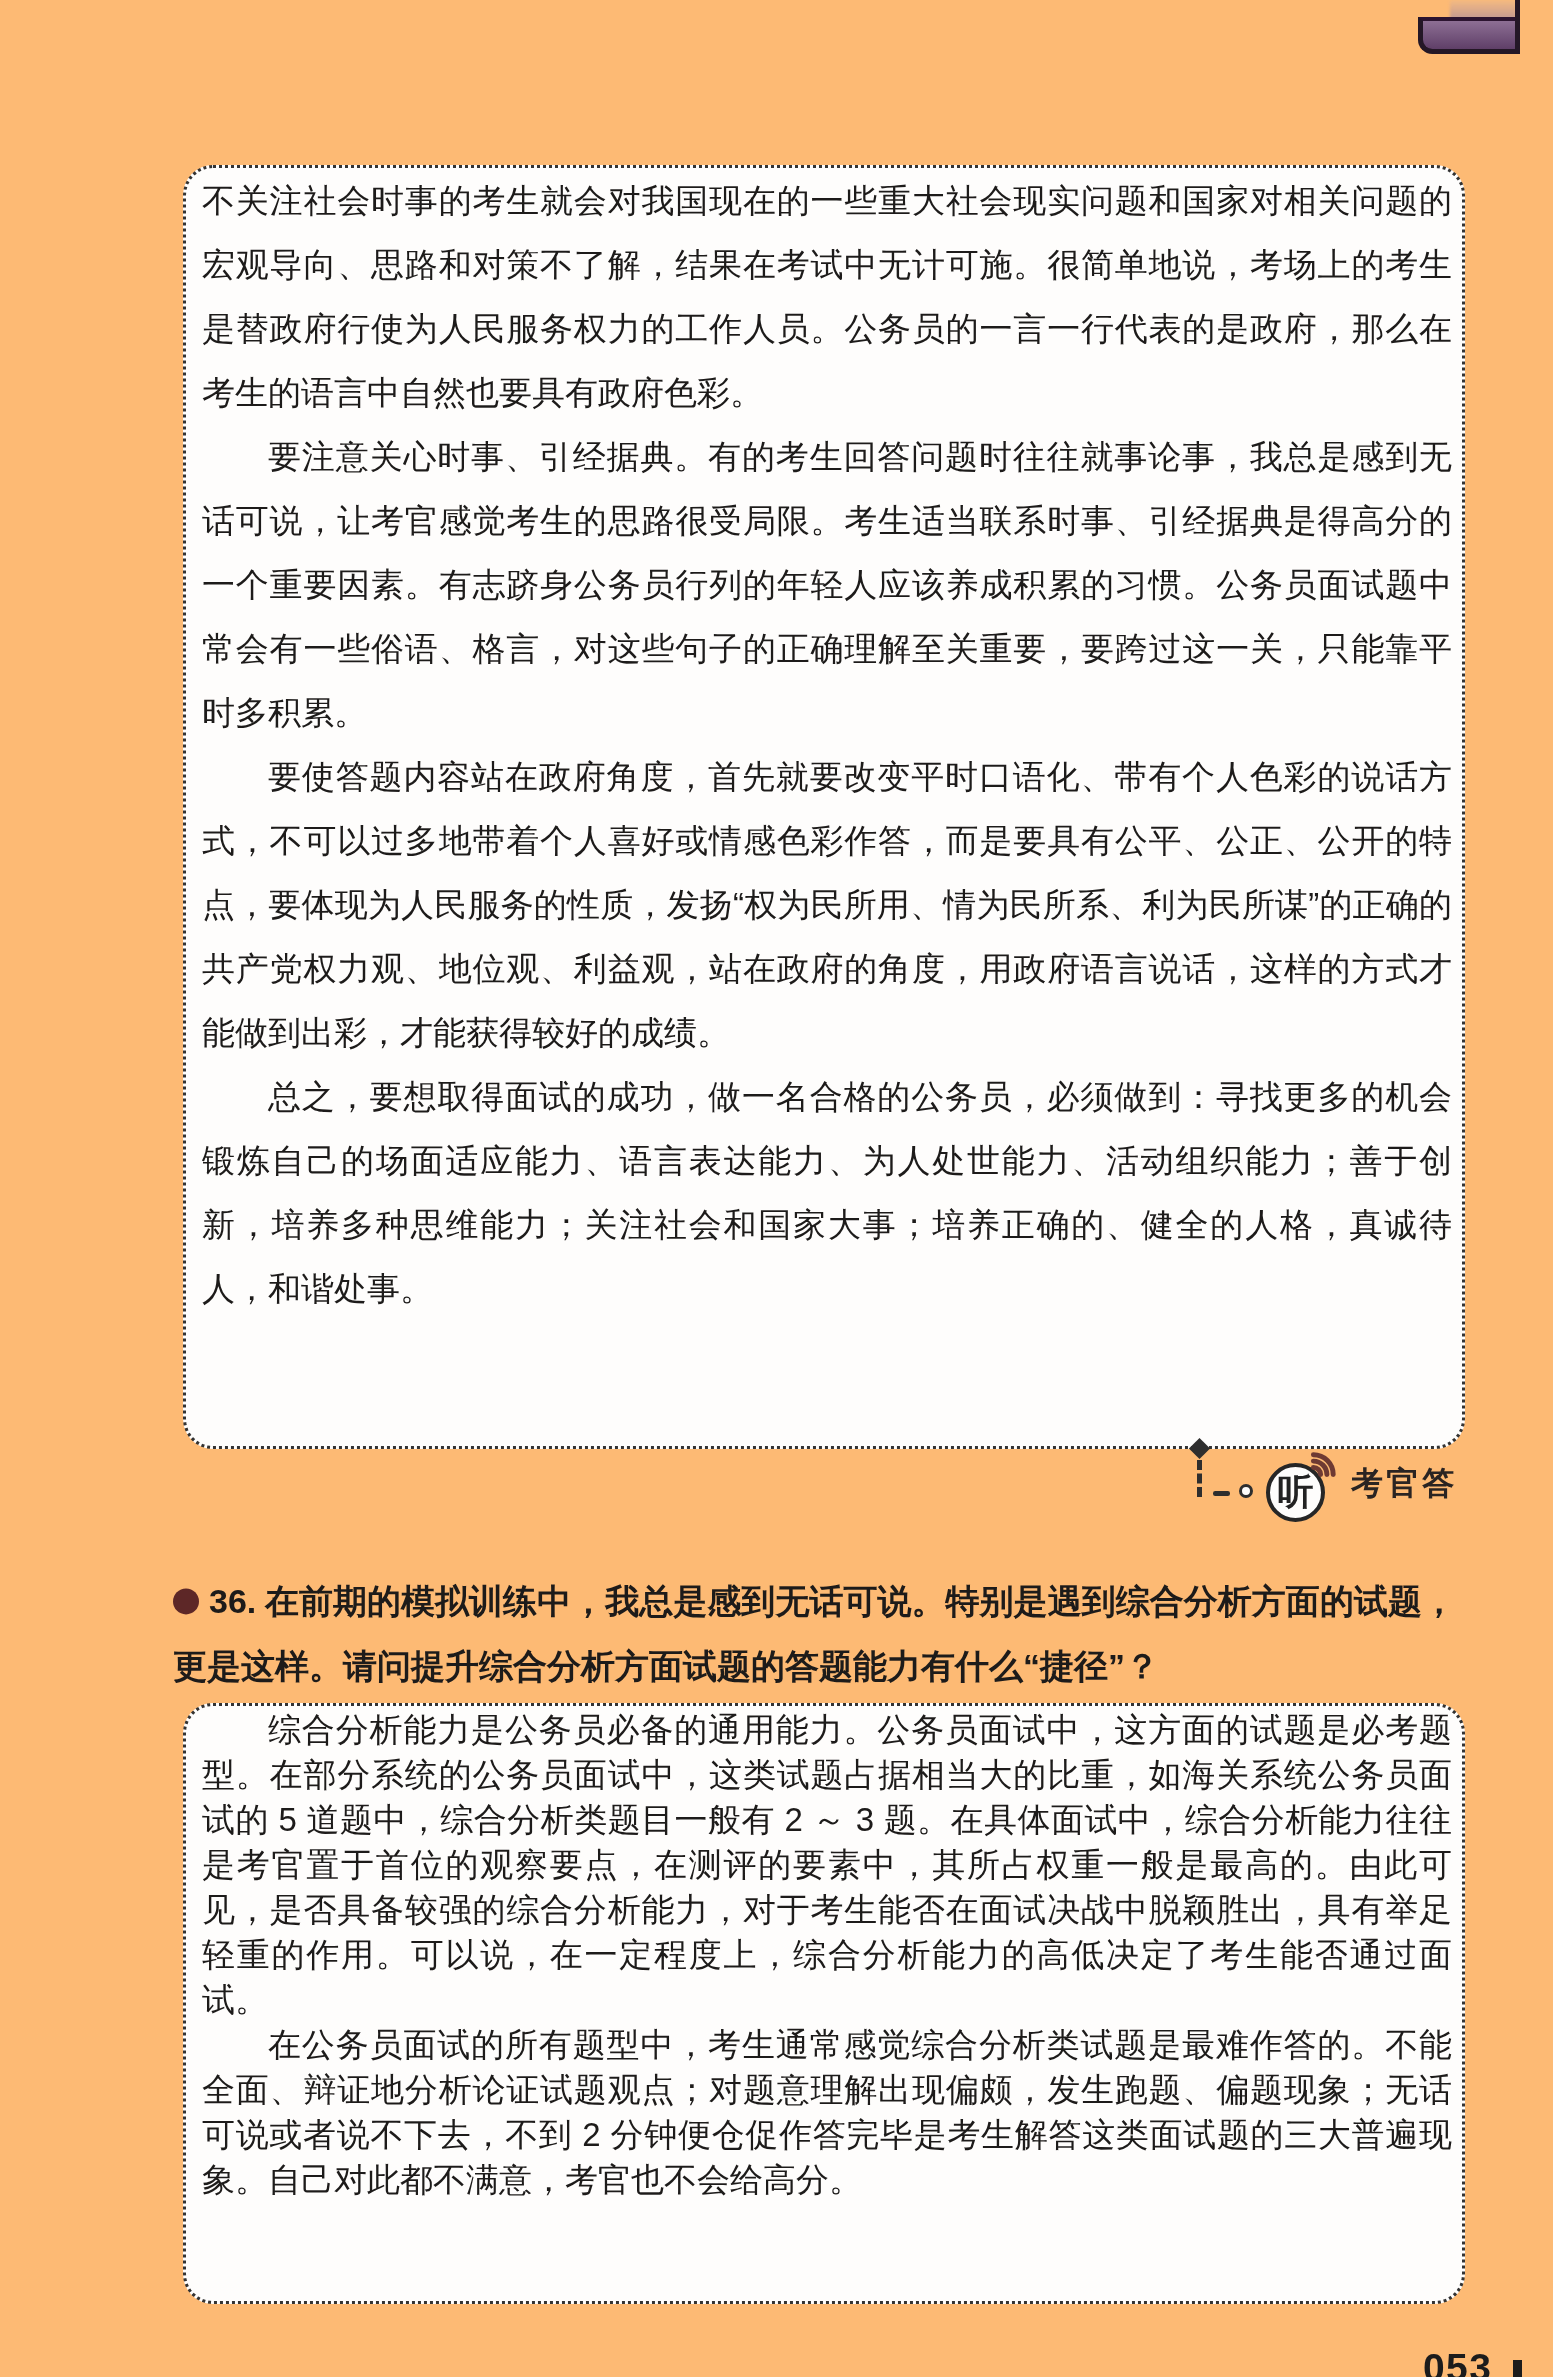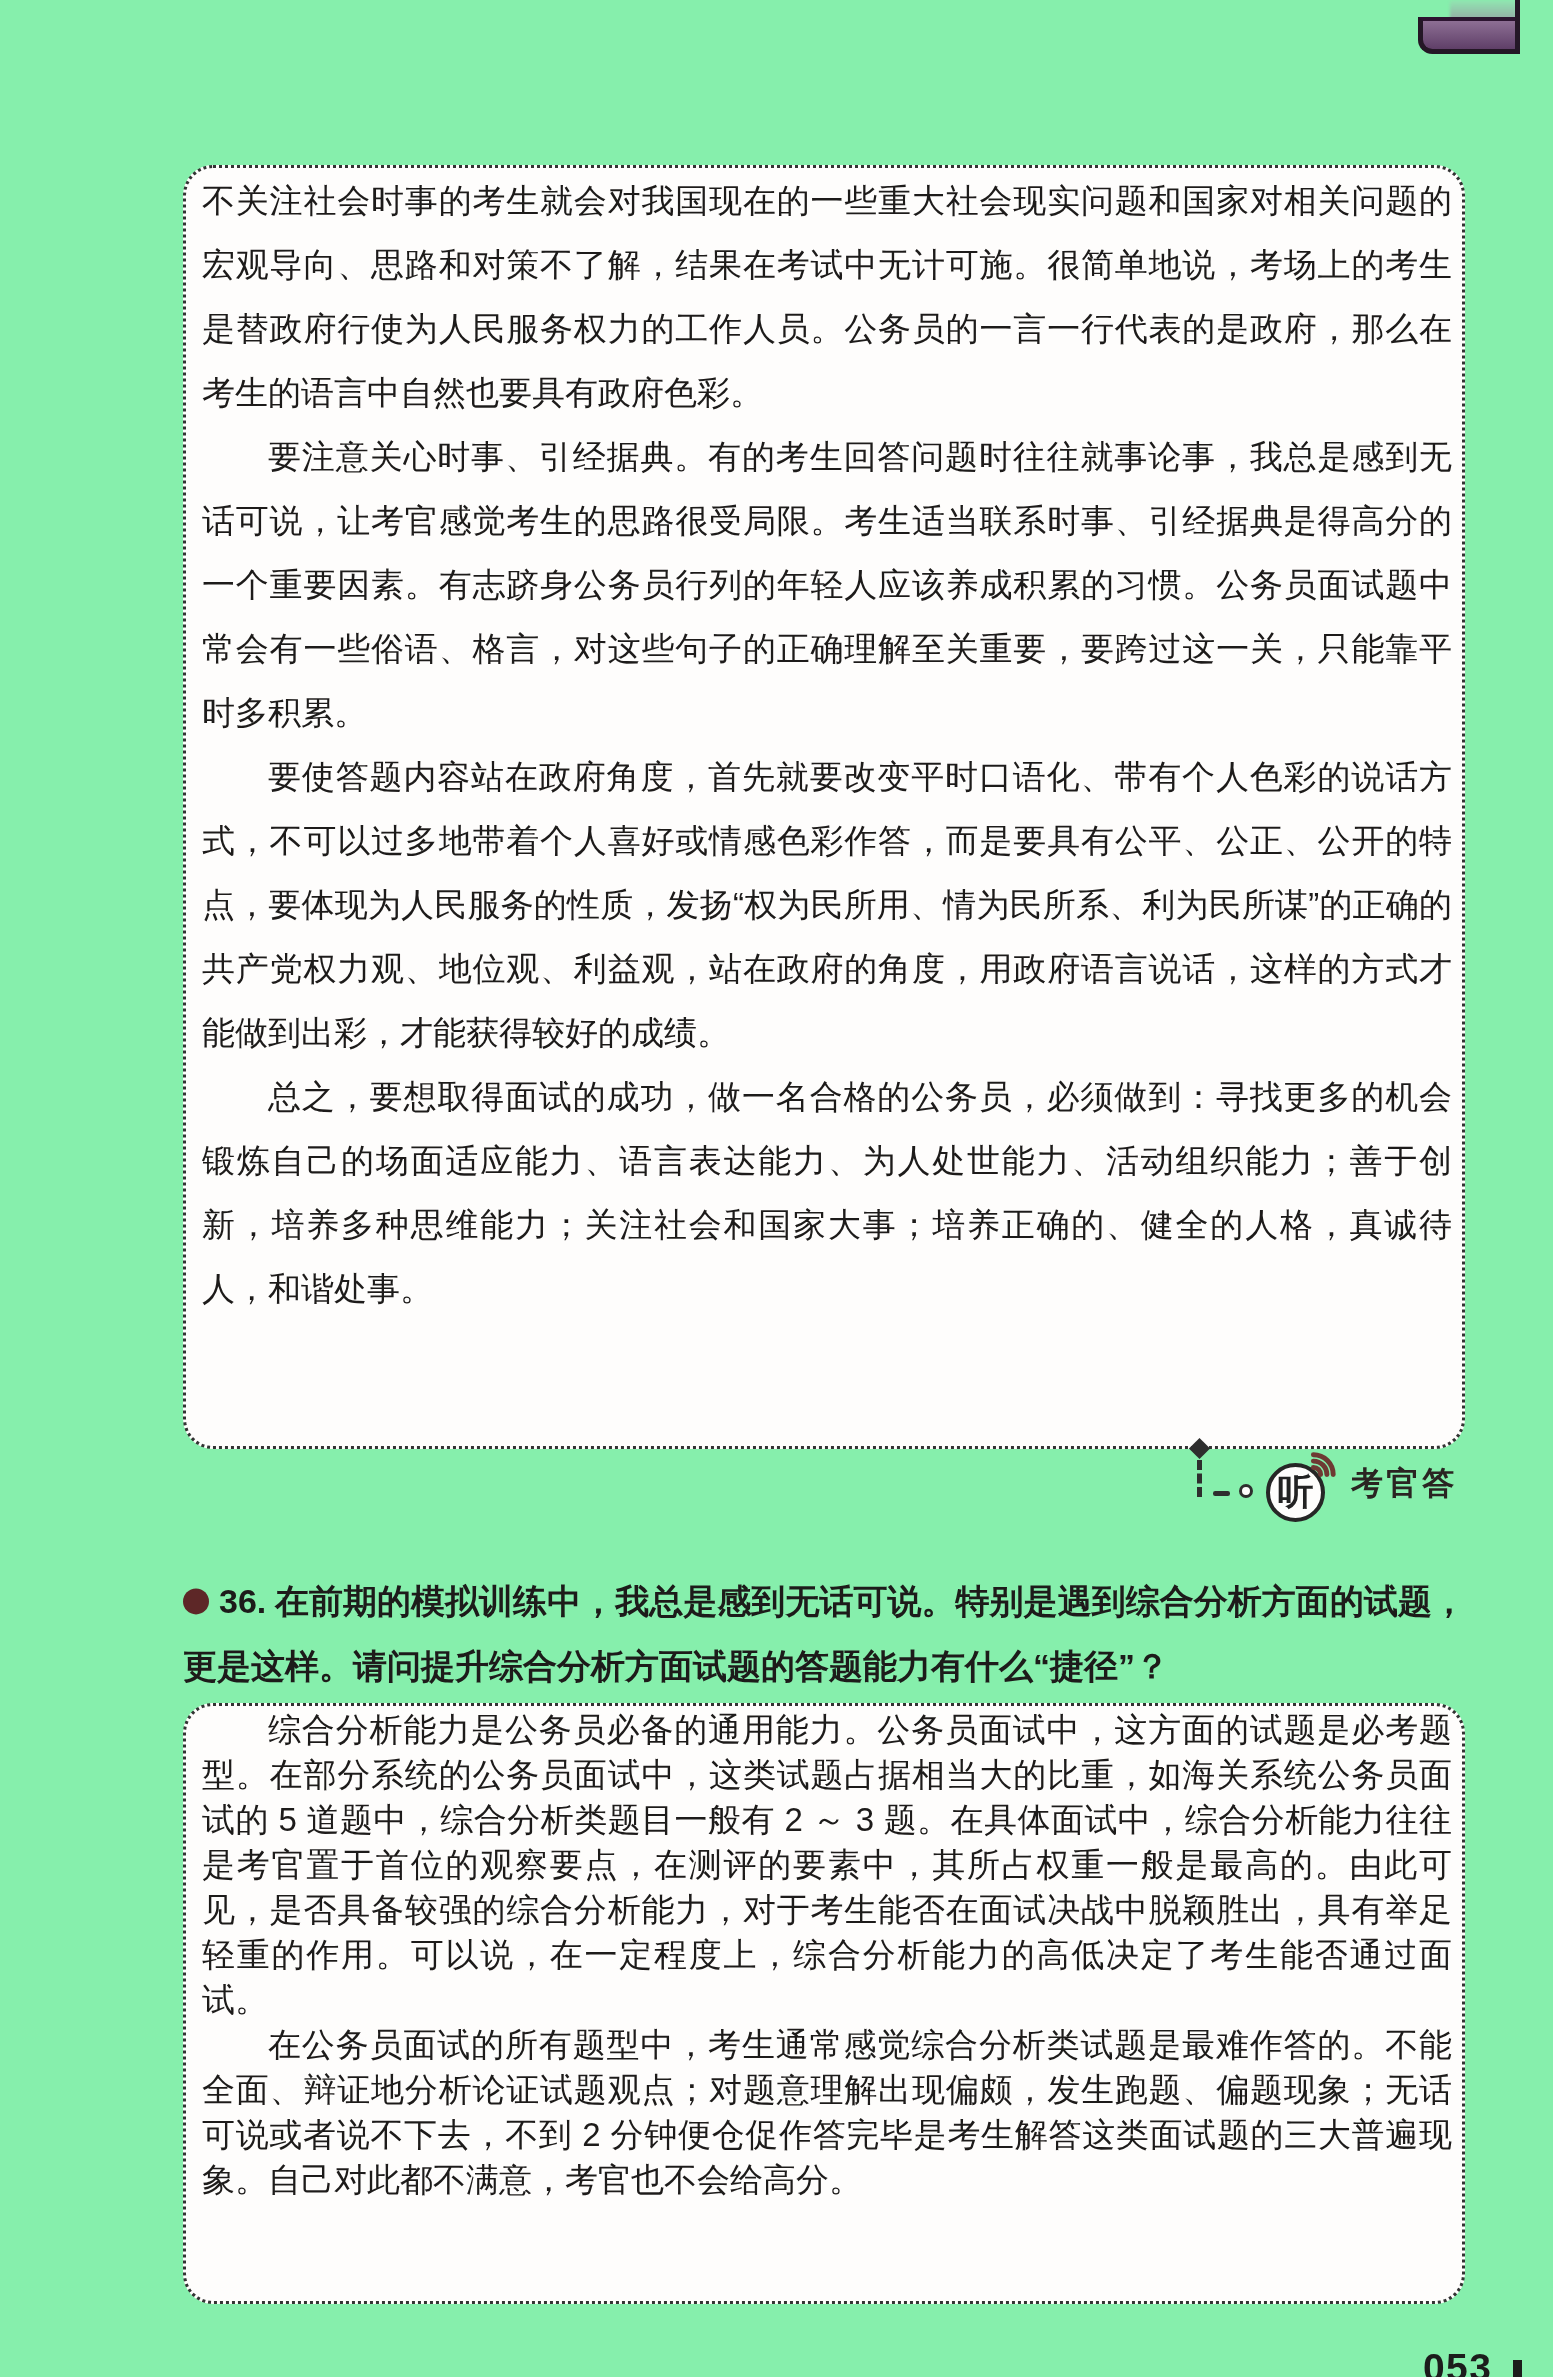--- a/index.html
+++ b/index.html
@@ -4,21 +4,21 @@
 <style>
   html,body{margin:0;padding:0;}
   body{
     background:#e9e7e3;
     font-family:"Liberation Sans", sans-serif;
   }
   .page{
     position:relative;
     width:1554px;
     height:2377px;
-    background:#86efac;
+    background:#fdba74;
     overflow:hidden;
     color:#1d1b1a;
   }
 
   
   .corner-tab{
     position:absolute; left:1418px; top:0; width:102px; height:54px;
   }
   .corner-tab .tab-haze{
     position:absolute; left:32px; right:4.3px; top:0; height:24.4px;
@@ -79,21 +79,21 @@
     font-size:36px; font-weight:bold; color:#222; background:#fefdfc;
   }
   .wave-icon{ position:absolute; left:1308px; top:1444px; }
   .logo-text{
     position:absolute; left:1351px; top:1467px;
     font-size:32px; font-weight:bold; color:#2a2422; letter-spacing:3.6px; line-height:1;
   }
 
   
   .question{
-    position:absolute; left:183px; top:1569px; width:1283px;
+    position:absolute; left:173px; top:1569px; width:1283px;
     font-size:34px; font-weight:bold; line-height:65px; text-align:justify;
   }
   .q-bullet{
     display:inline-block; width:26px; height:26px; border-radius:50%;
     background:#5d2727; margin-right:10px; transform:translateY(1.4px);
   }
   .q-num{ margin-right:8.6px; }
 
   
   .page-num{

